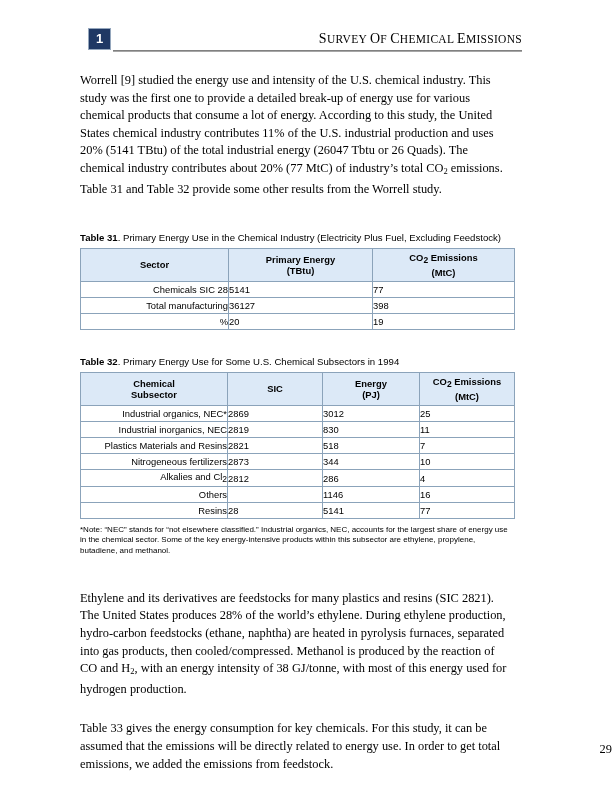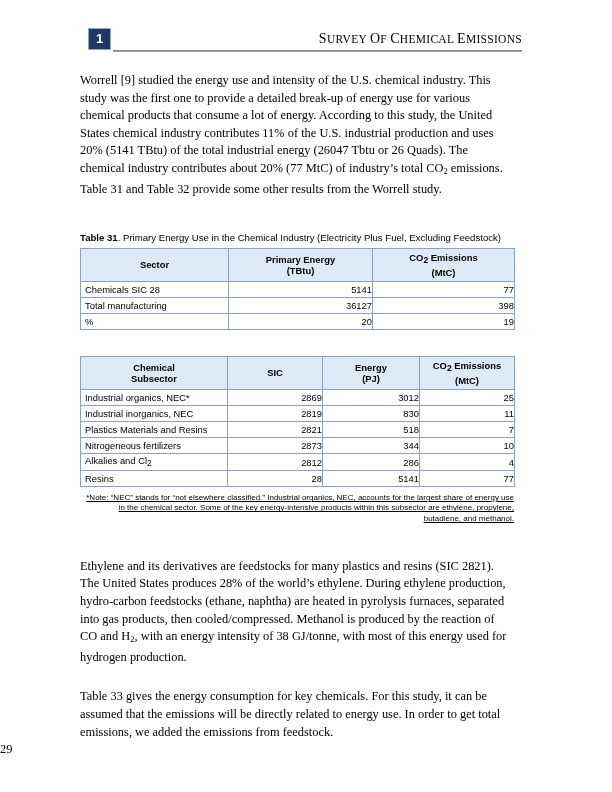--- a/index.html
+++ b/index.html
@@ -113,26 +113,26 @@
     vertical-align: middle;
   }
   table.doc-table thead th {
     background: #dce9f7;
     font-weight: bold;
     text-align: center;
     line-height: 11.5px;
     padding: 3px 2px 3px 2px;
   }
   table.doc-table tbody td {
-    text-align: right;
+    text-align: left;
     height: 15px;
     line-height: 13px;
   }
   table.doc-table tbody td.label {
-    text-align: left;
+    text-align: right;
     padding-left: 4px;
   }
   table.doc-table tbody td.empty { }
 
   
   .t31 col.c0 { width: 148px; }
   .t31 col.c1 { width: 144px; }
   .t31 col.c2 { width: 142px; }
 
   
@@ -141,31 +141,30 @@
   .t32 col.c2 { width: 97px; }
   .t32 col.c3 { width: 95px; }
 
   
   .footnote {
     font-family: "Liberation Sans", sans-serif;
     font-size: 8px;
     line-height: 10.2px;
     margin-top: 6px;
     width: 434px;
-    text-align: right;
-    text-decoration: underline;
+    text-align: left;
   }
 
   
   .page-number {
     position: absolute;
     left: 0;
     right: 0;
     top: 742px;
-    text-align: left;
+    text-align: right;
     font-family: "Liberation Serif", serif;
     font-size: 12.4px;
   }
 </style>
 </head>
 <body>
 
 <div class="page">
 
   <div class="header">
@@ -211,20 +210,21 @@
               <td>20</td>
               <td>19</td>
             </tr>
           </tbody>
       </table>
     </div>
 
     <div class="spacer-26"></div>
 
     <div>
+      <div class="table-caption"><b>Table 32</b><span>. Primary Energy Use for Some U.S. Chemical Subsectors in 1994</span></div>
       <table class="doc-table t32">
         <colgroup>
             <col class="c0">
             <col class="c1">
             <col class="c2">
             <col class="c3">
           </colgroup>
         <thead>
           <tr>
             <th><span id="t32h0">Chemical<br>Subsector</span></th>
@@ -258,20 +258,26 @@
               <td>344</td>
               <td>10</td>
             </tr>
             <tr>
               <td class="label">Alkalies and Cl<sub>2</sub></td>
               <td>2812</td>
               <td>286</td>
               <td>4</td>
             </tr>
             <tr>
+              <td class="label">Others</td>
+              <td class="empty"></td>
+              <td>1146</td>
+              <td>16</td>
+            </tr>
+            <tr>
               <td class="label">Resins</td>
               <td>28</td>
               <td>5141</td>
               <td>77</td>
             </tr>
           </tbody>
       </table>
       <div class="footnote"><span id="t32note">*Note: “NEC” stands for “not elsewhere classified.” Industrial organics, NEC, accounts for the largest share of energy use in the chemical sector. Some of the key energy-intensive products within this subsector are ethylene, propylene, butadiene, and methanol.</span></div>
     </div>
 

